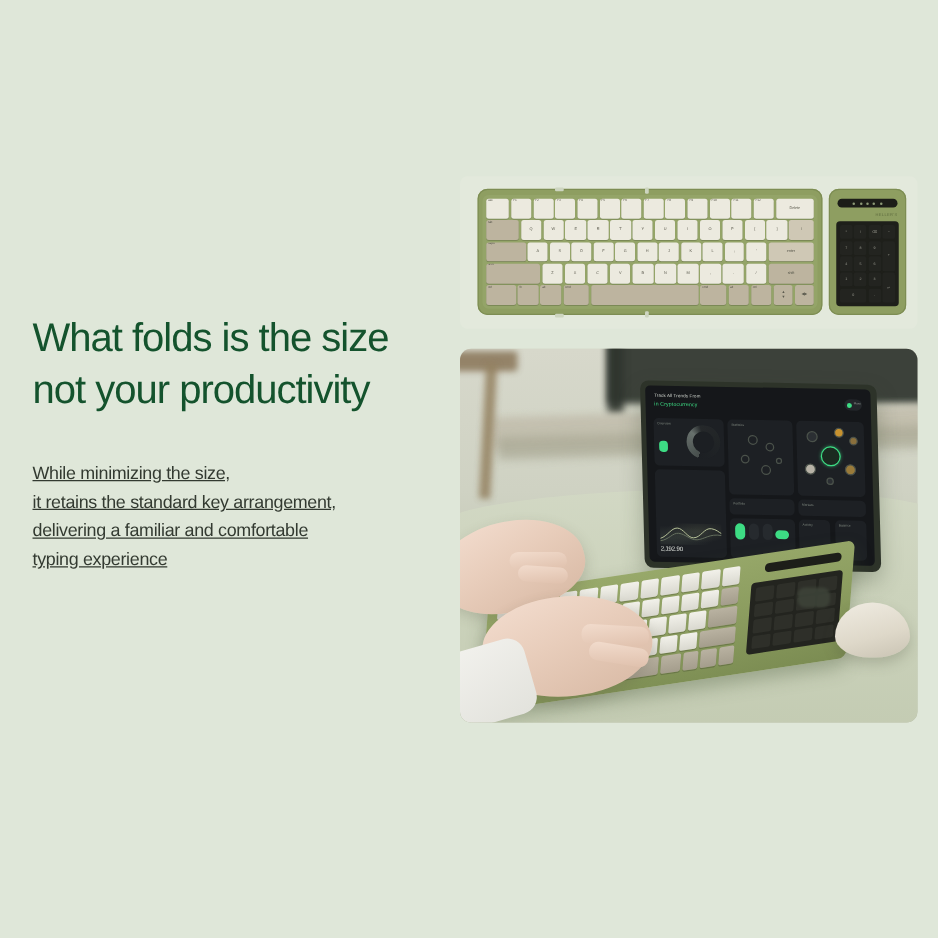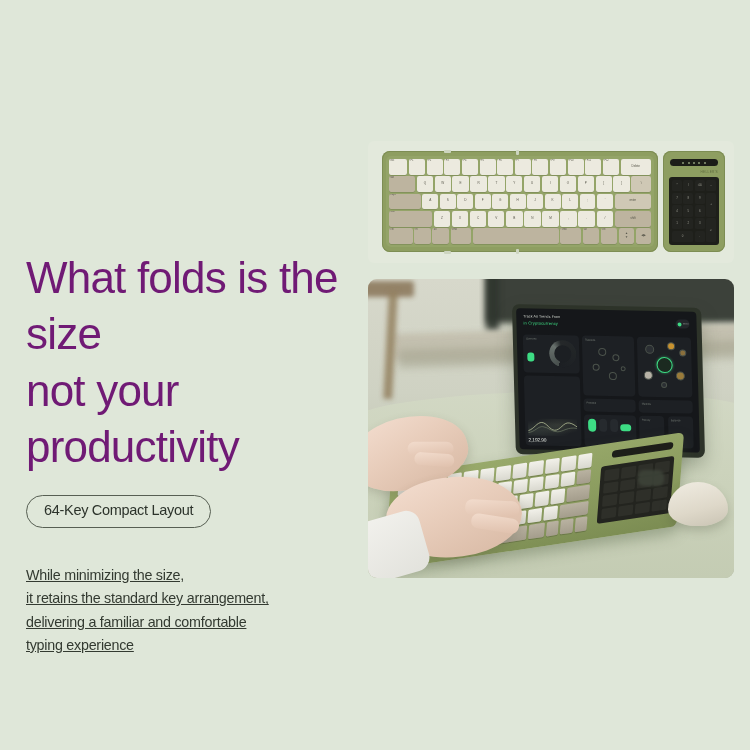--- a/index.html
+++ b/index.html
@@ -12,23 +12,23 @@
     -webkit-font-smoothing:antialiased;
   }
 
   
   .text-col {
     position:absolute;
     left:26px; top:250px;
     width:340px;
   }
   .headline {
-    font-size:44px;
+    font-size:32px;
     line-height:1.28;
-    color:#701a75;
+    color:#14532d;
     font-weight:400;
     letter-spacing:-0.8px;
     white-space:pre-line;
   }
   .pill {
     display:inline-block;
     margin-top:20px;
     padding:7px 17px 8px;
     border:1.3px solid #575f53;
     border-radius:999px;
@@ -378,21 +378,20 @@
     width:26px; height:16px; background:#3e4439; border-radius:6px;
     filter:blur(1.4px); opacity:0.85;
   }
 </style>
 </head>
 <body>
 
 <div class="text-col">
   <h1 class="headline">What folds is the size
 not your productivity</h1>
-  <div class="pill">64-Key Compact Layout</div>
   <p class="body-copy">While minimizing the size,
 it retains the standard key arrangement,
 delivering a familiar and comfortable
 typing experience</p>
 </div>
 
 <div class="kb-panel">
 
   <div class="kb-body">
     <div class="hinge" style="left:62px;top:-1.5px;"></div>

